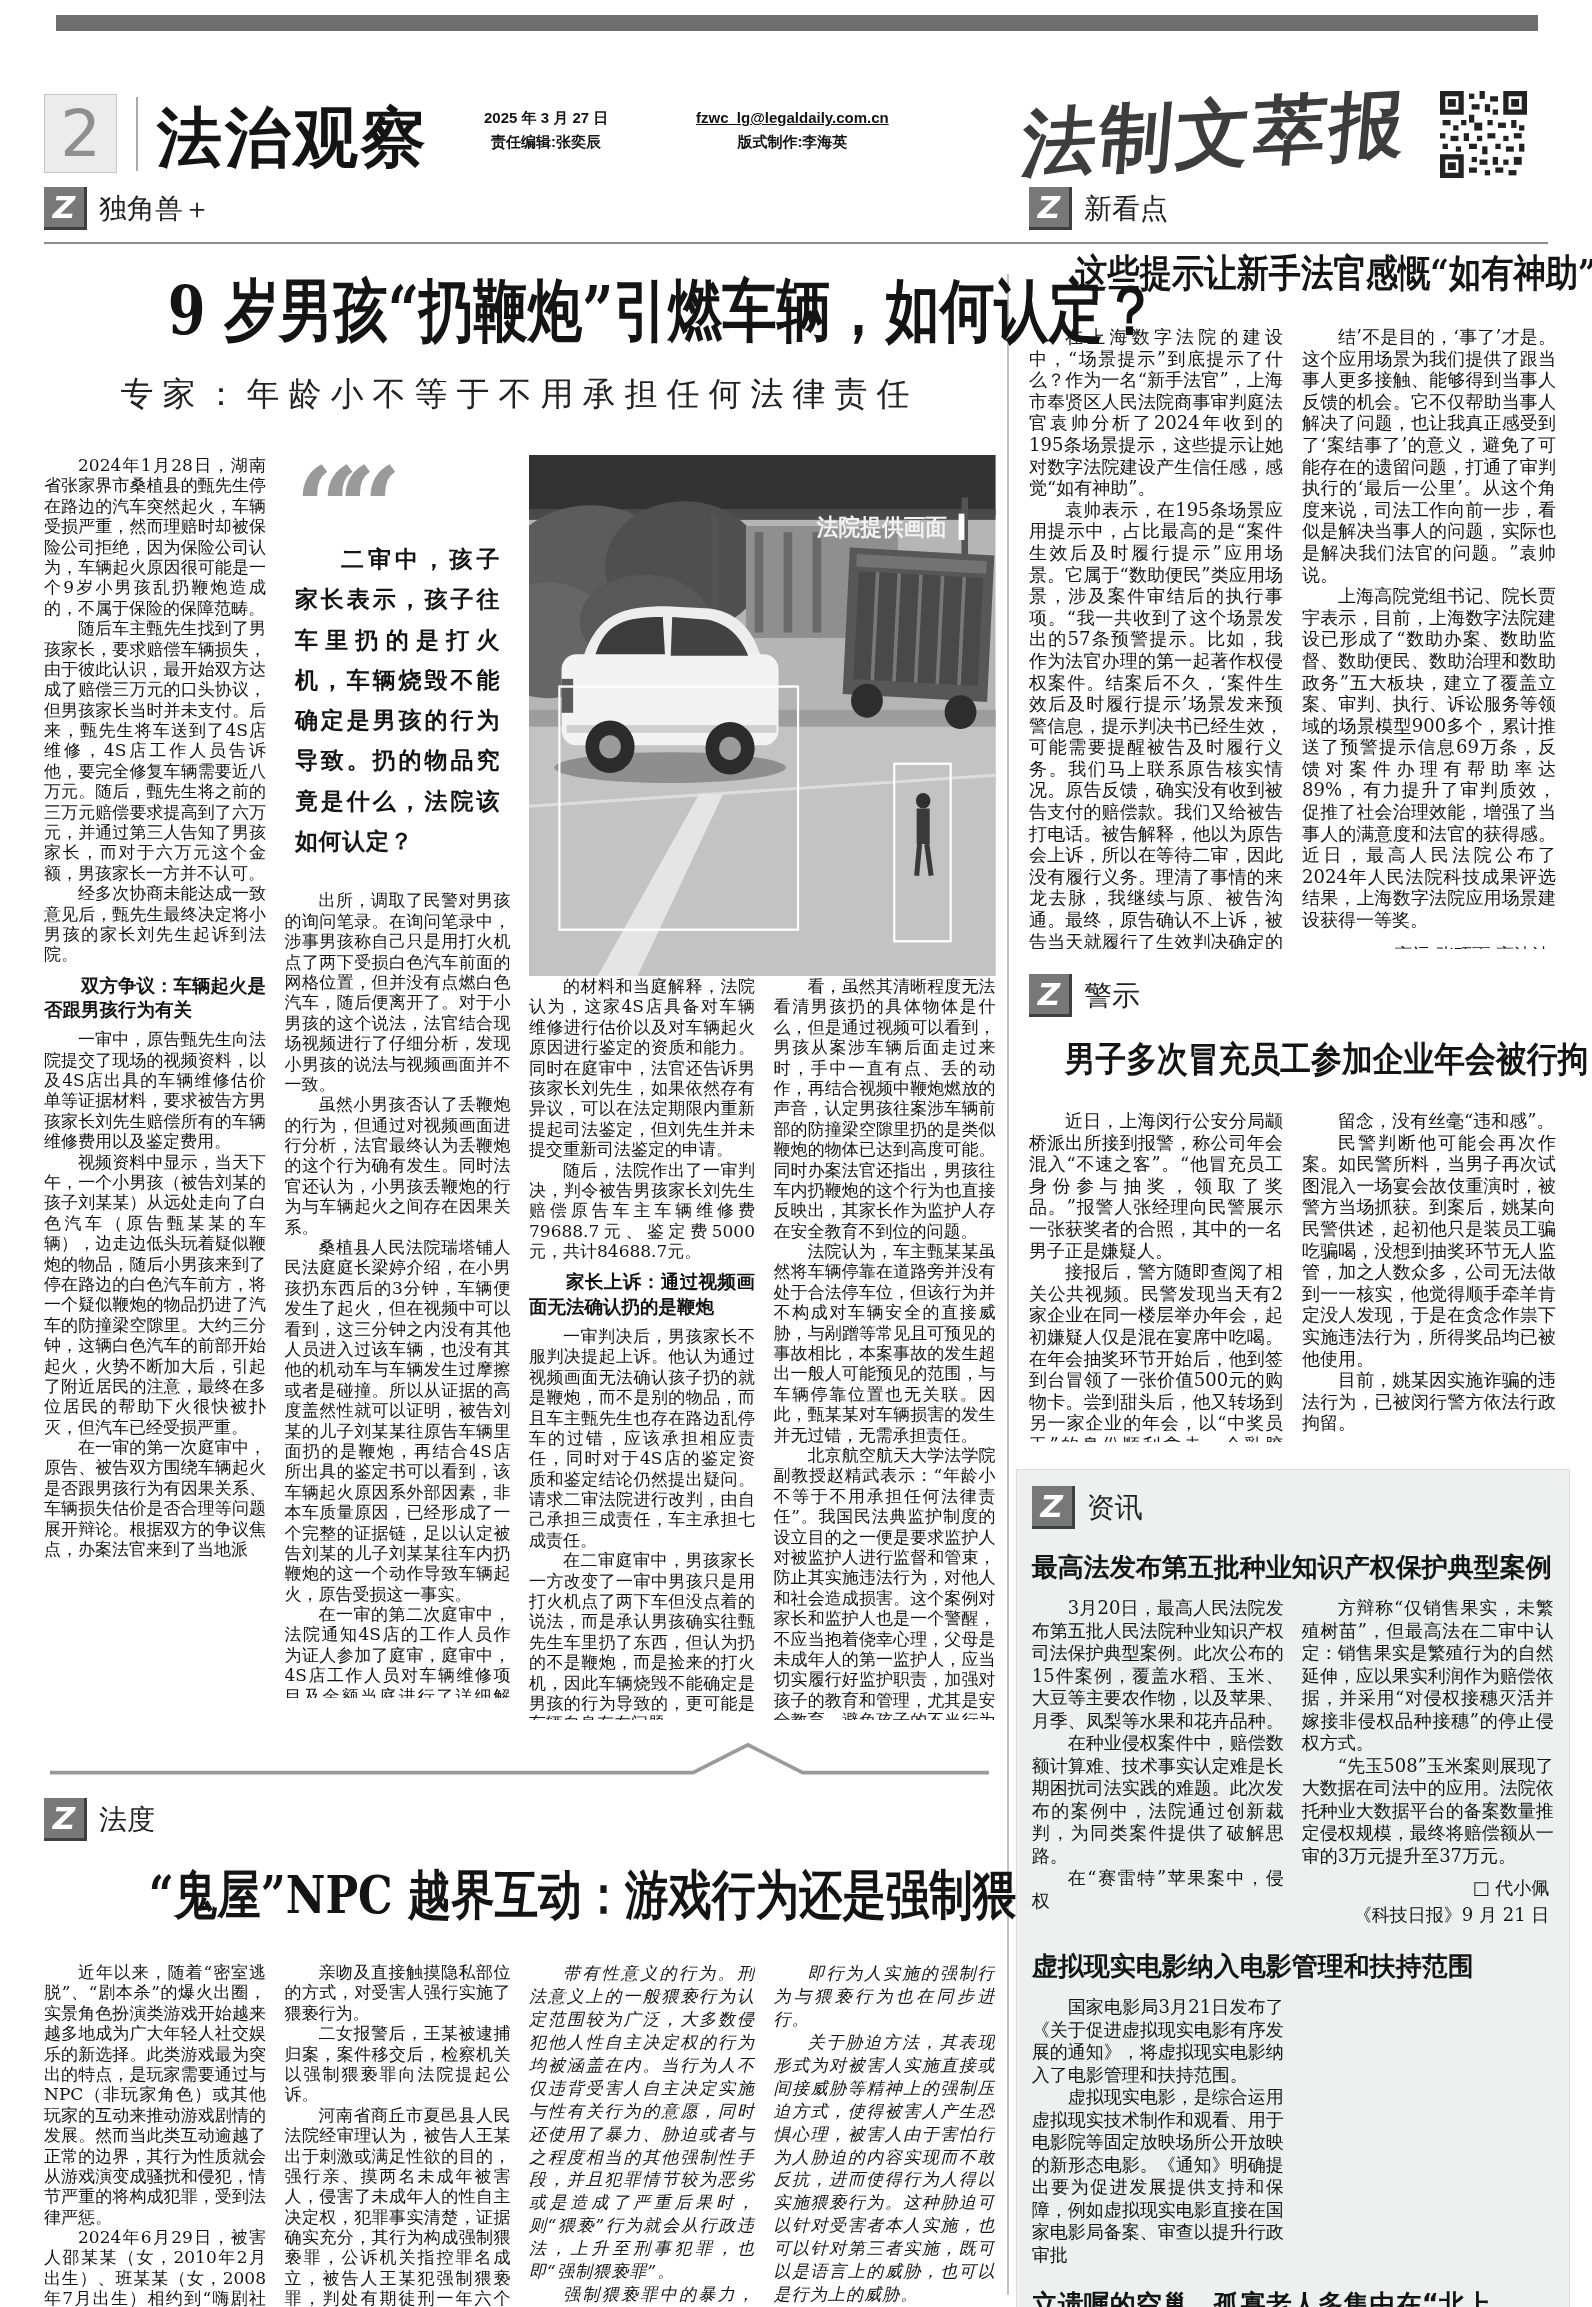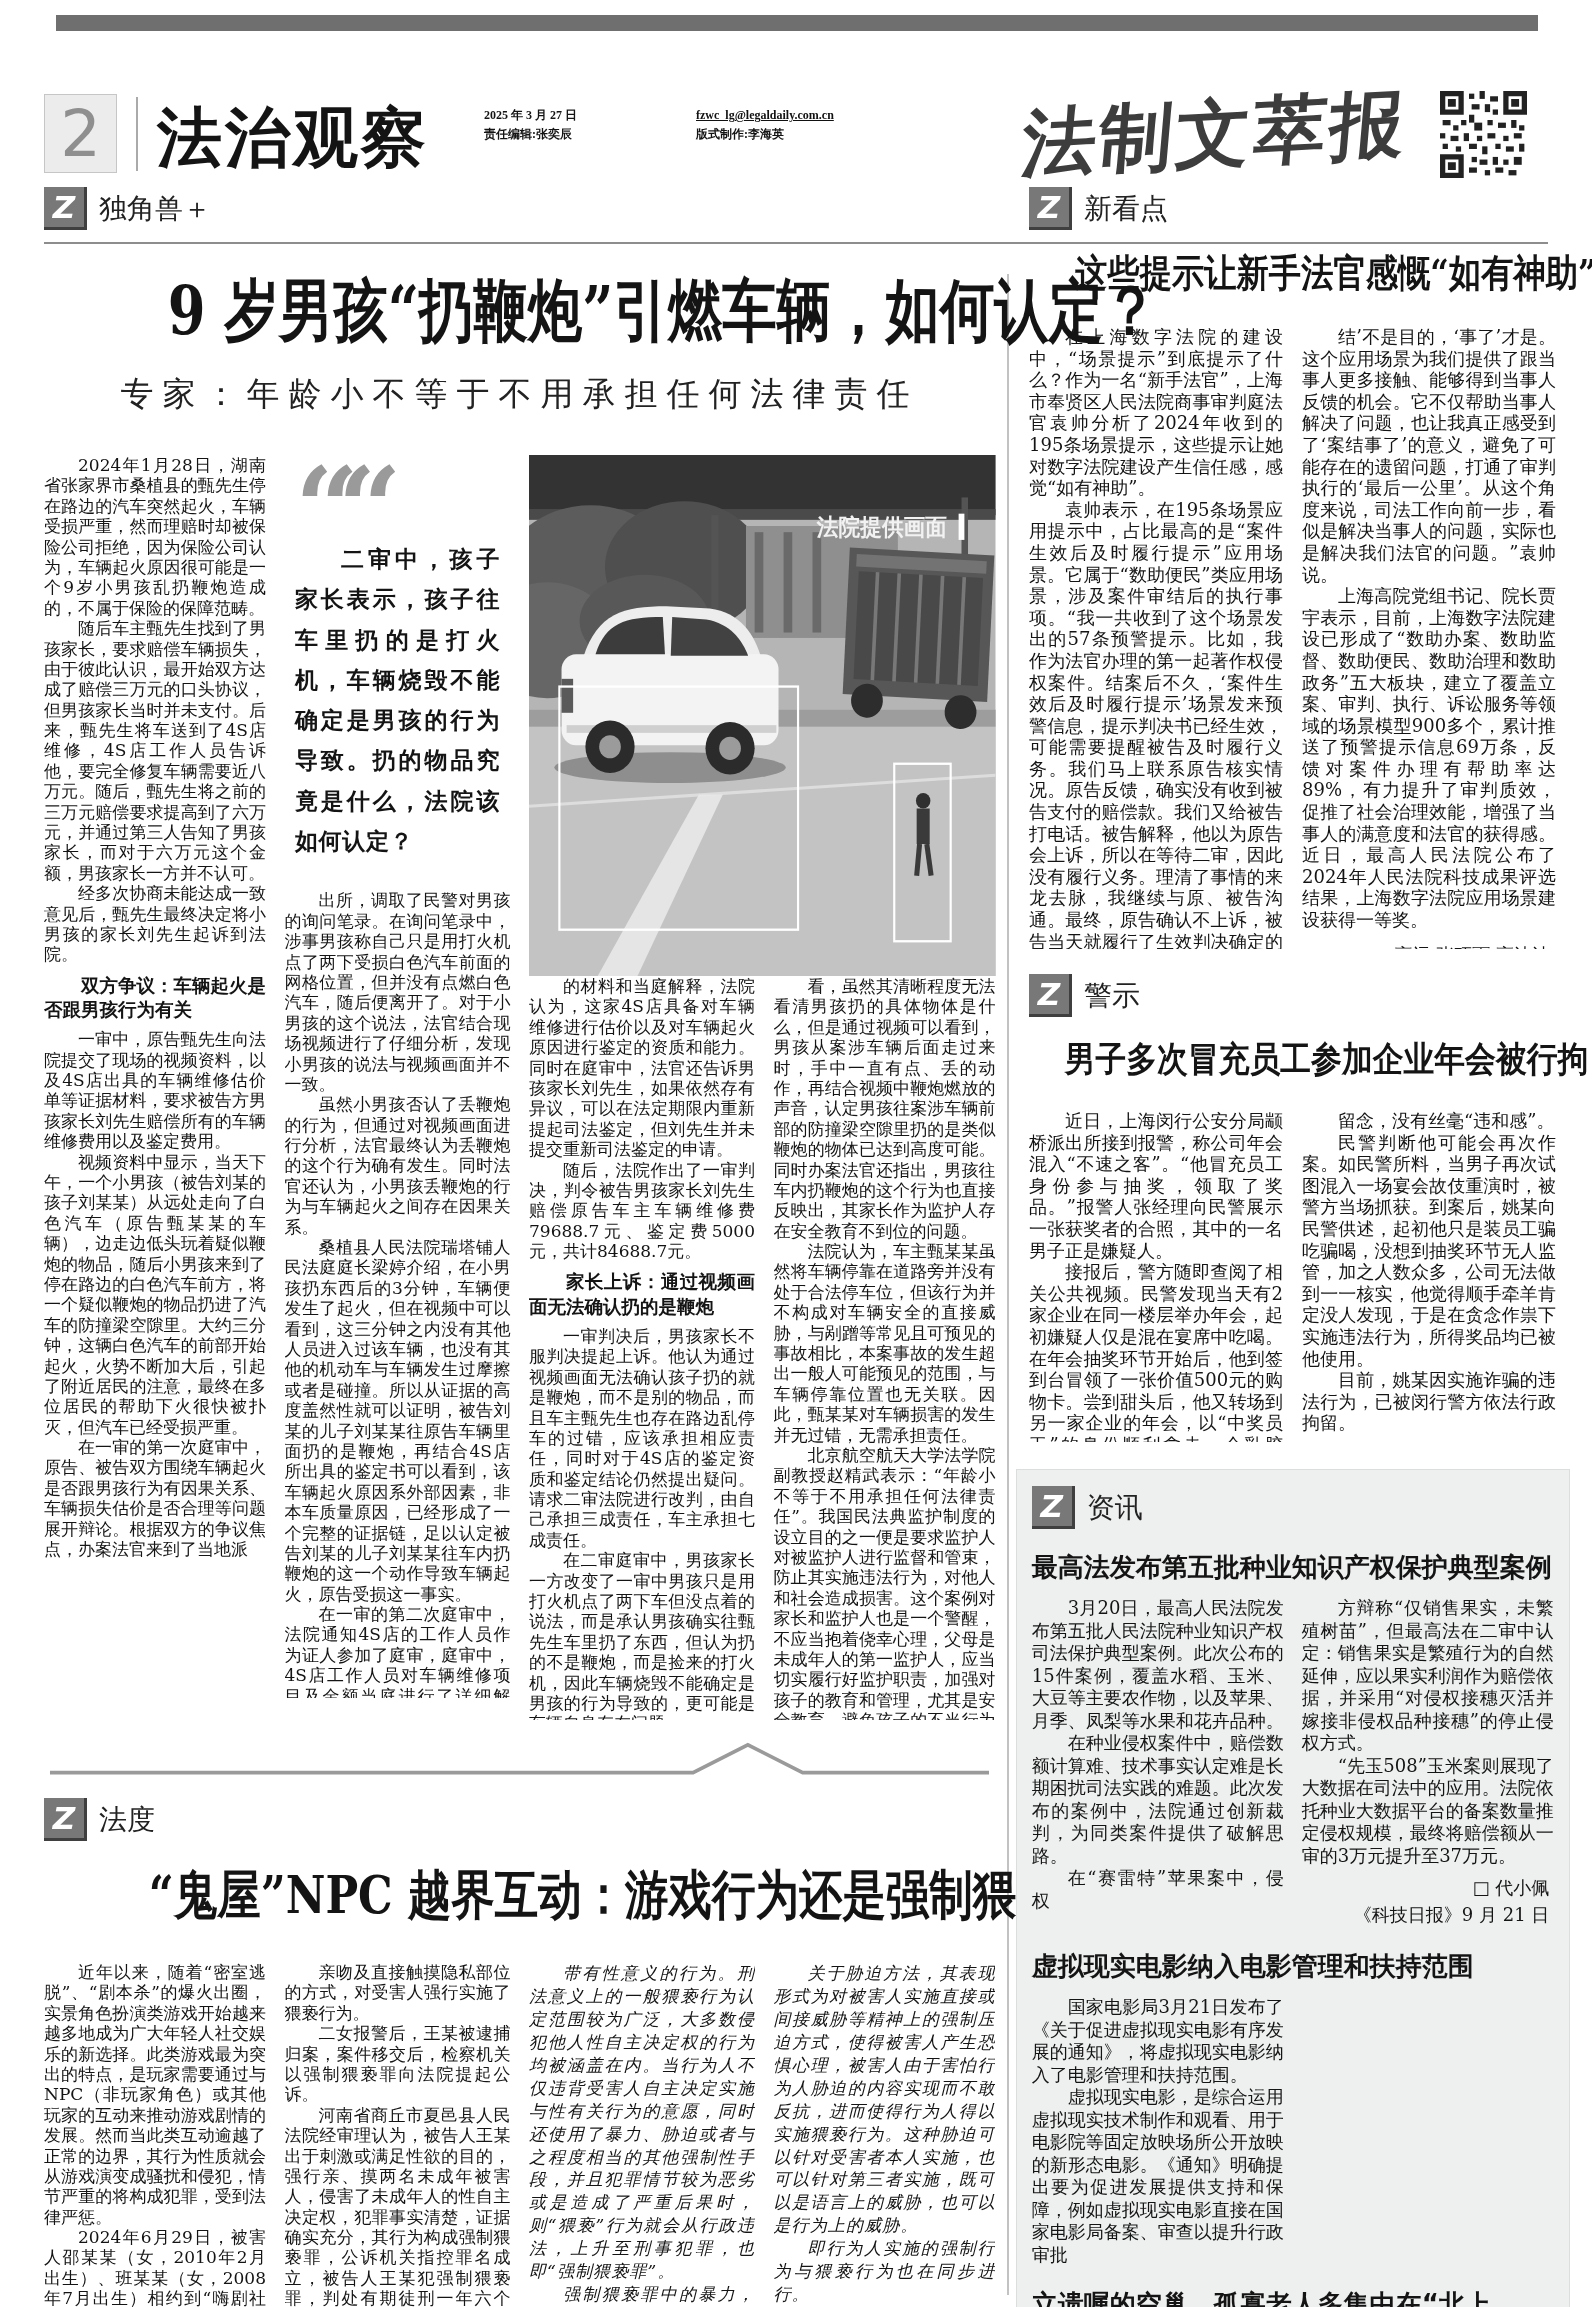--- a/index.html
+++ b/index.html
@@ -7,21 +7,21 @@
         font-family:"DejaVu Serif","Liberation Serif",serif;color:#141414;}
   .topbar{position:absolute;left:56px;top:15px;width:1482px;height:16.3px;background:#6f6f6f;}
   
   .header{position:absolute;left:44px;top:81px;width:1504px;height:161px;border-bottom:2.2px solid #8d8d8d;}
   .pagenum{position:absolute;left:0;top:13.3px;width:71px;height:77px;background:#ececec;border:1.5px solid #c6c6c6;
            color:#8f8f8f;font-size:64px;font-family:"DejaVu Sans","Liberation Sans",sans-serif;
            display:flex;align-items:center;justify-content:center;}
   .hvline{position:absolute;left:92px;top:16.3px;width:2.2px;height:74px;background:#aaa;}
   .section-title{position:absolute;left:113px;top:13.3px;font-size:65px;font-weight:900;letter-spacing:3px;
            font-family:"DejaVu Sans","Liberation Sans",sans-serif;}
-  .hmeta{position:absolute;top:25px;font-family:Liberation Serif, serif;font-size:12px;line-height:1.6;font-weight:bold;}
+  .hmeta{position:absolute;top:25px;font-family:Liberation Sans, sans-serif;font-size:15px;line-height:1.6;font-weight:bold;text-align:center;}
   .hmeta .sub{font-weight:bold;}
   .hmeta1{left:440px;}
   .hmeta2{left:652px;}
   .email{text-decoration:underline;color:#111;}
   .masthead{position:absolute;right:141px;top:4.4px;font-size:74px;font-weight:900;color:#3d3d3d;
             transform:rotate(-3deg) skewX(-8deg);letter-spacing:3px;white-space:nowrap;}
   .qr{position:absolute;right:21px;top:10.4px;width:87px;height:87px;}
   
   .tag{display:flex;align-items:center;gap:12px;font-family:"DejaVu Sans","Liberation Sans",sans-serif;
        font-size:28px;color:#222;}
@@ -271,22 +271,22 @@
         <p>亲吻及直接触摸隐私部位的方式，对受害人强行实施了猥亵行为。</p>
         <p>二女报警后，王某被逮捕归案，案件移交后，检察机关以强制猥亵罪向法院提起公诉。</p>
         <p>河南省商丘市夏邑县人民法院经审理认为，被告人王某出于刺激或满足性欲的目的，强行亲、摸两名未成年被害人，侵害了未成年人的性自主决定权，犯罪事实清楚，证据确实充分，其行为构成强制猥亵罪，公诉机关指控罪名成立，被告人王某犯强制猥亵罪，判处有期徒刑一年六个月。判决作出后，王某未提出上诉。</p>
 
       </div>
       <div class="col kai">
         <p>带有性意义的行为。刑法意义上的一般猥亵行为认定范围较为广泛，大多数侵犯他人性自主决定权的行为均被涵盖在内。当行为人不仅违背受害人自主决定实施与性有关行为的意愿，同时还使用了暴力、胁迫或者与之程度相当的其他强制性手段，并且犯罪情节较为恶劣或是造成了严重后果时，则“猥亵”行为就会从行政违法，上升至刑事犯罪，也即“强制猥亵罪”。</p>
         <p>强制猥亵罪中的暴力，应当限定在对人的身体实施的有形力或者物理力，且必须达到足以压制对方反抗的程度。通常表现为两种情况：第一，行为人先采用其他手段对被害人进行打击，使被害人失去反抗能力进而实施猥亵行为。如先对被害人进行殴打、捆绑，造成被害人失去反抗能力，然后再实施猥亵行为；第二，强制与猥亵“同步进行”。</p>
       </div>
       <div class="col kai">
+        <p>即行为人实施的强制行为与猥亵行为也在同步进行。</p>
         <p>关于胁迫方法，其表现形式为对被害人实施直接或间接威胁等精神上的强制压迫方式，使得被害人产生恐惧心理，被害人由于害怕行为人胁迫的内容实现而不敢反抗，进而使得行为人得以实施猥亵行为。这种胁迫可以针对受害者本人实施，也可以针对第三者实施，既可以是语言上的威胁，也可以是行为上的威胁。</p>
-        <p>即行为人实施的强制行为与猥亵行为也在同步进行。</p>
         <p>该案中，王某以亲吻及触摸隐私部位的方式，强行对被害人实施了猥亵行为，其暴力行为达到了使被害人明显难以反抗的程度，符合强制猥亵罪的构成要件，侵害了被害人的性自主决定权和性羞耻心，应当受到法律的严惩。</p>
 
       </div>
     </div>
   </div>
 
   <div class="right">
     <div class="tag">
       <span class="zlogo">Z</span>
       <span>新看点</span>

